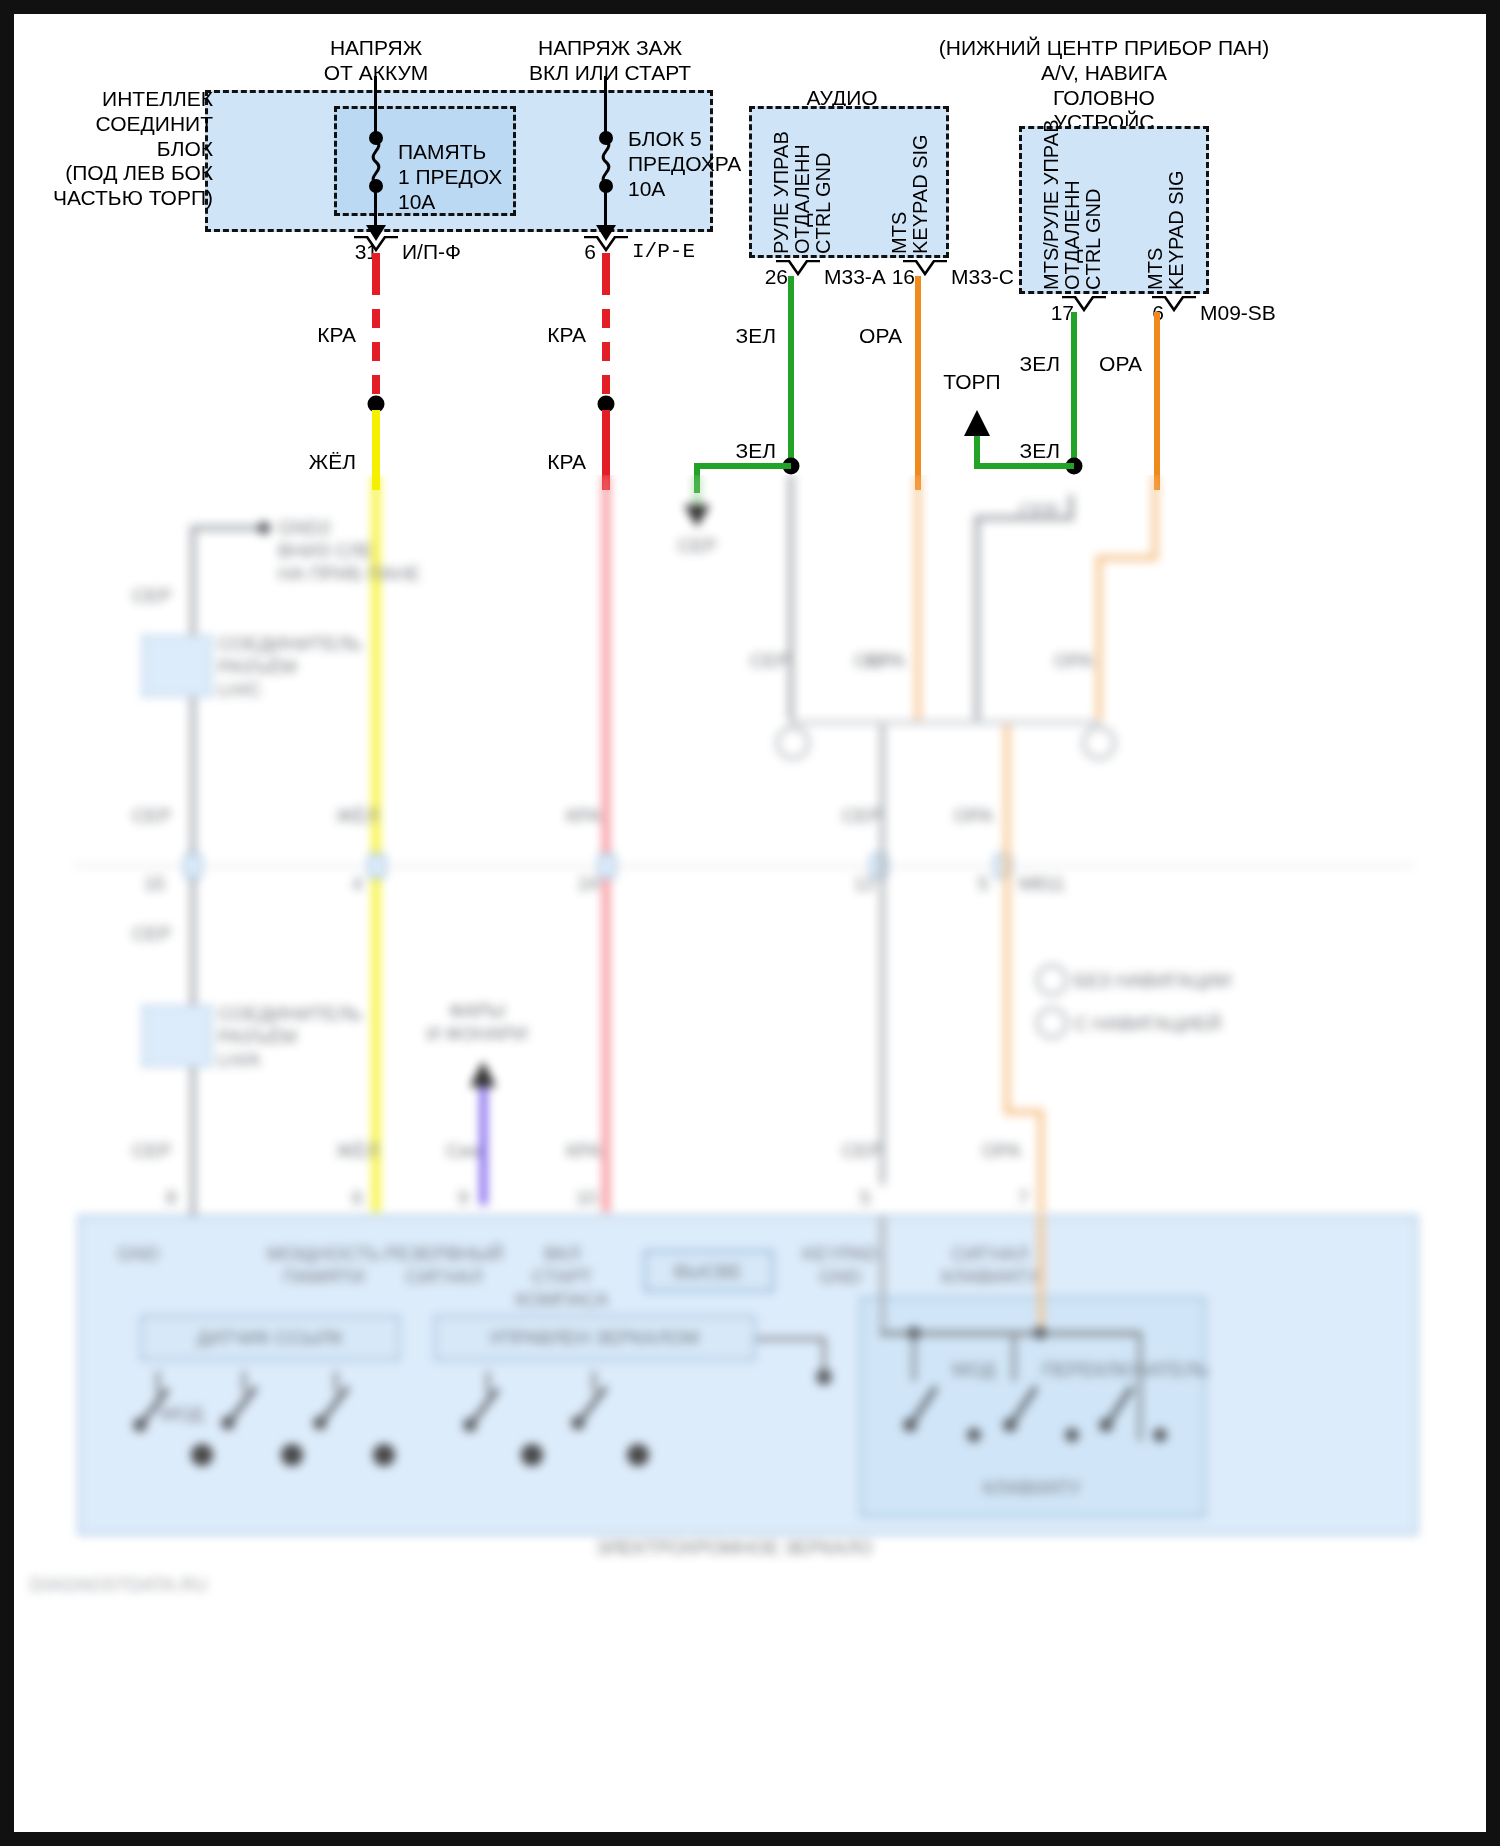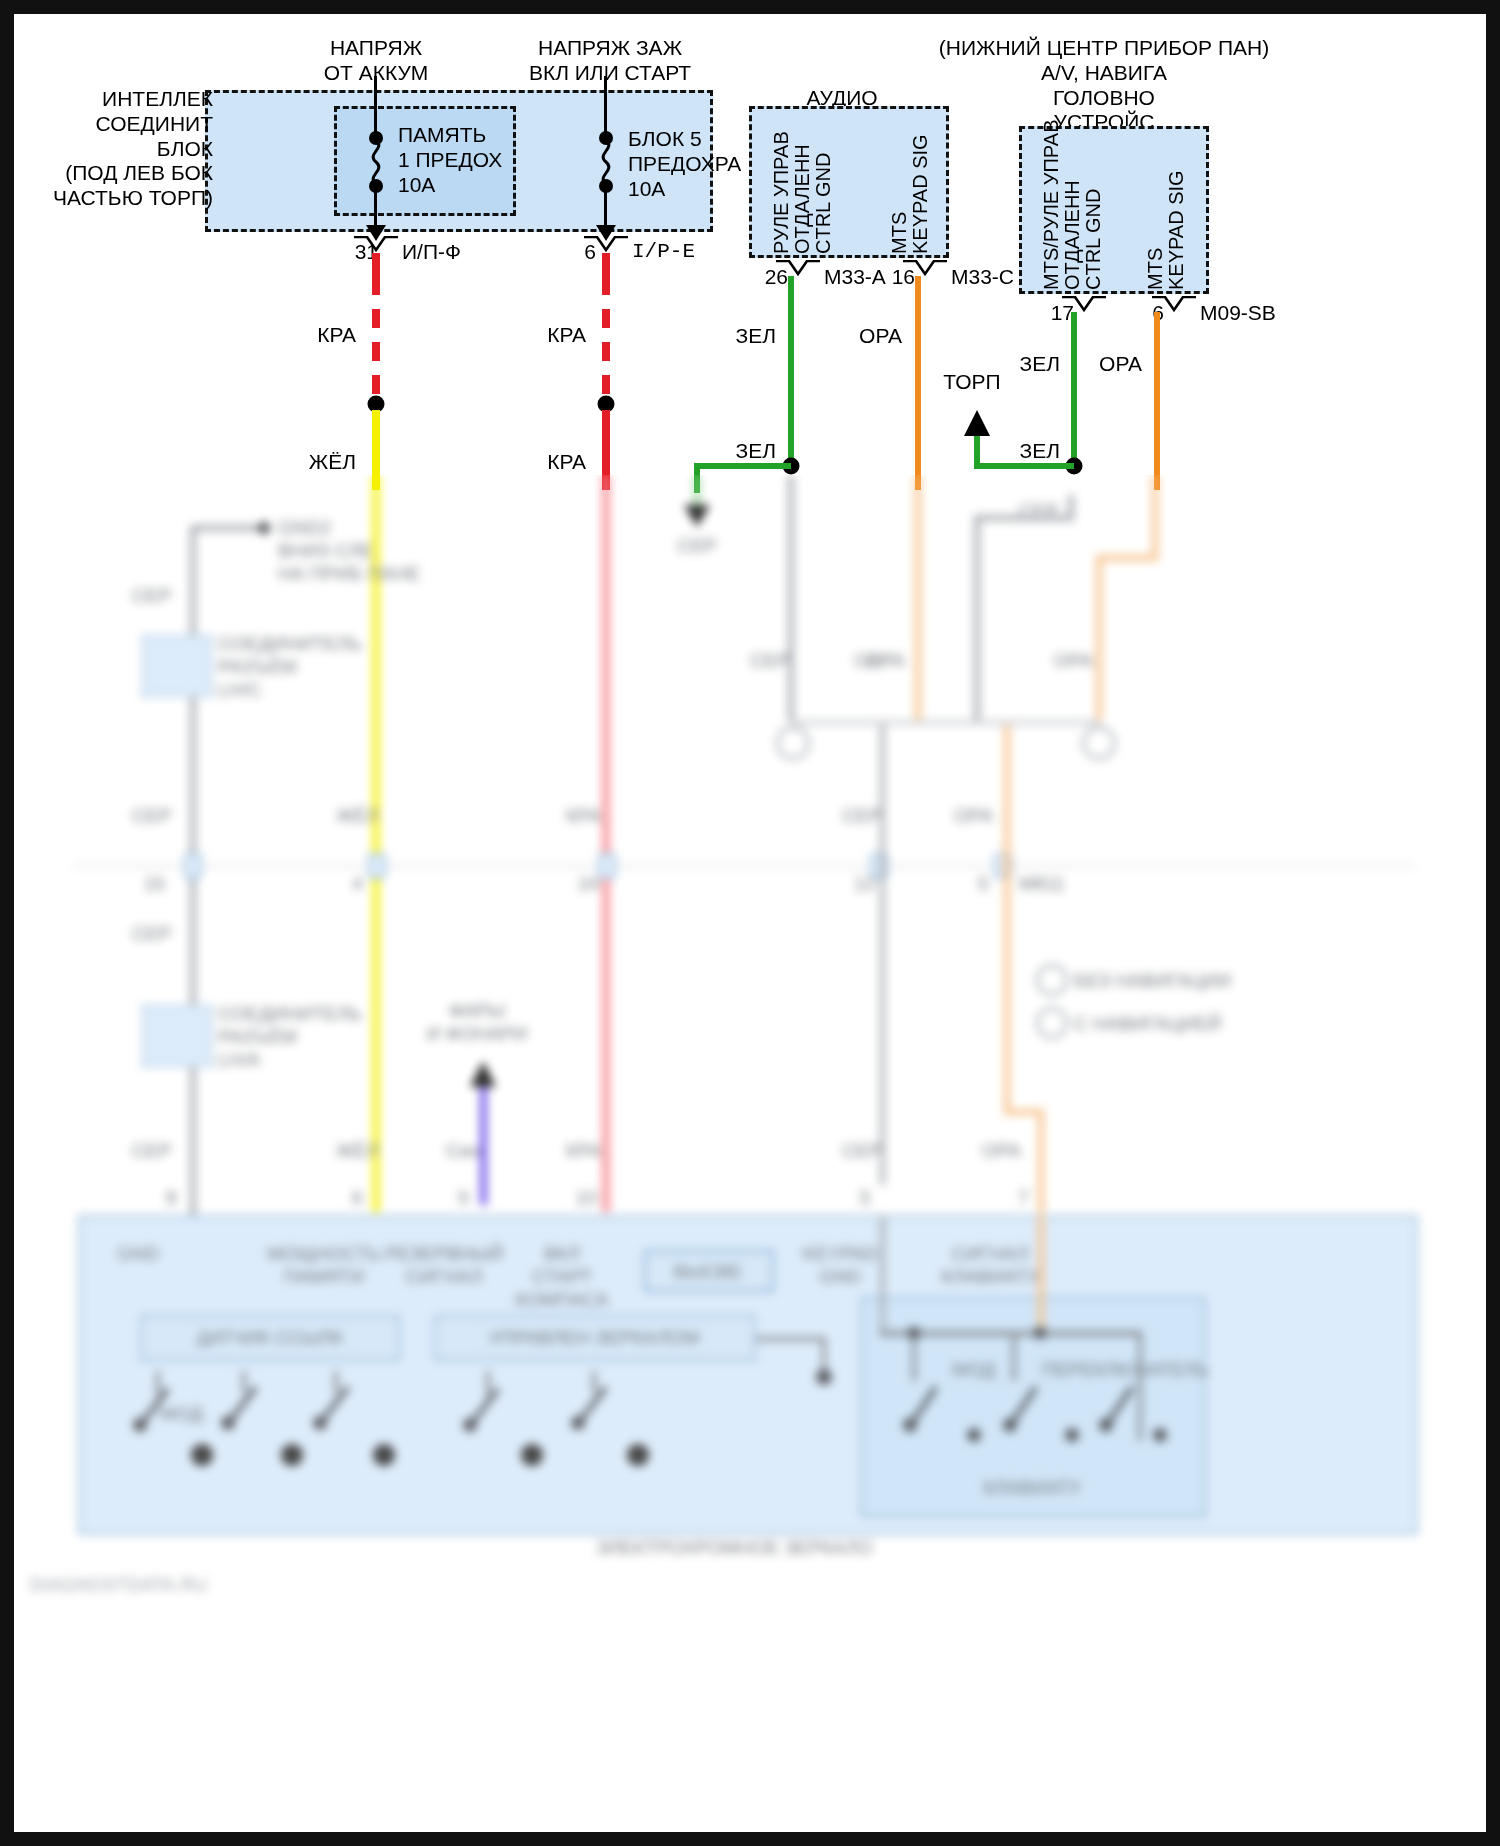--- a/index.html
+++ b/index.html
@@ -70,21 +70,21 @@
 ВКЛ ИЛИ СТАРТ</div>
 
     <div class="wire" style="left:360px;top:62px;width:3px;height:62px;background:#000;"></div>
     <div class="node" style="left:362px;top:124px;width:14px;height:14px;"></div>
     <svg class="abs" style="left:348px;top:124px;" width="30" height="48" viewBox="0 0 30 48">
       <path d="M14 2 C24 10,4 16,14 24 C24 32,4 38,14 46" fill="none" stroke="#000" stroke-width="3"></path>
     </svg>
     <div class="node" style="left:362px;top:172px;width:14px;height:14px;"></div>
     <div class="wire" style="left:360px;top:172px;width:3px;height:42px;background:#000;"></div>
     <div class="arrow-dn" style="left:362px;top:211px;"></div>
-    <div class="lbl" style="left:384px;top:109px;">ПАМЯТЬ
+    <div class="lbl" style="left:384px;top:126px;">ПАМЯТЬ
 1 ПРЕДОХ
 10A</div>
 
     <div class="wire" style="left:590px;top:62px;width:3px;height:62px;background:#000;"></div>
     <div class="node" style="left:592px;top:124px;width:14px;height:14px;"></div>
     <svg class="abs" style="left:578px;top:124px;" width="30" height="48" viewBox="0 0 30 48">
       <path d="M14 2 C24 10,4 16,14 24 C24 32,4 38,14 46" fill="none" stroke="#000" stroke-width="3"></path>
     </svg>
     <div class="node" style="left:592px;top:172px;width:14px;height:14px;"></div>
     <div class="wire" style="left:590px;top:172px;width:3px;height:42px;background:#000;"></div>

